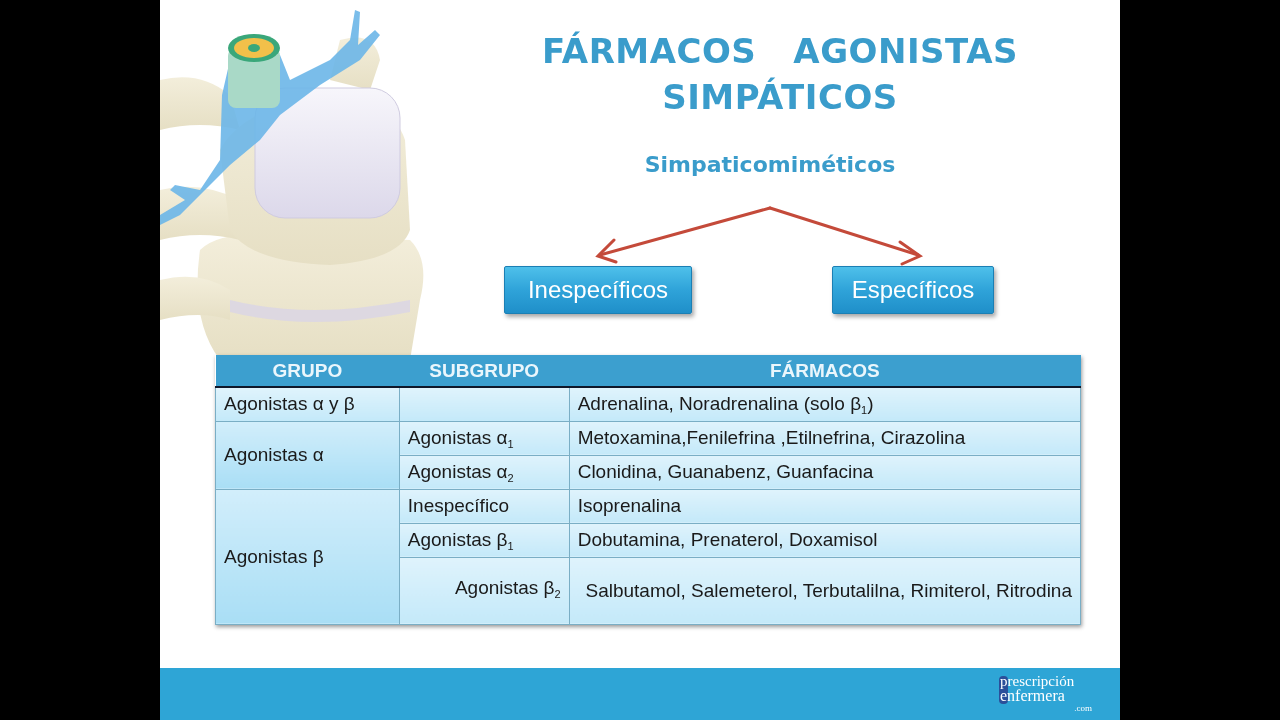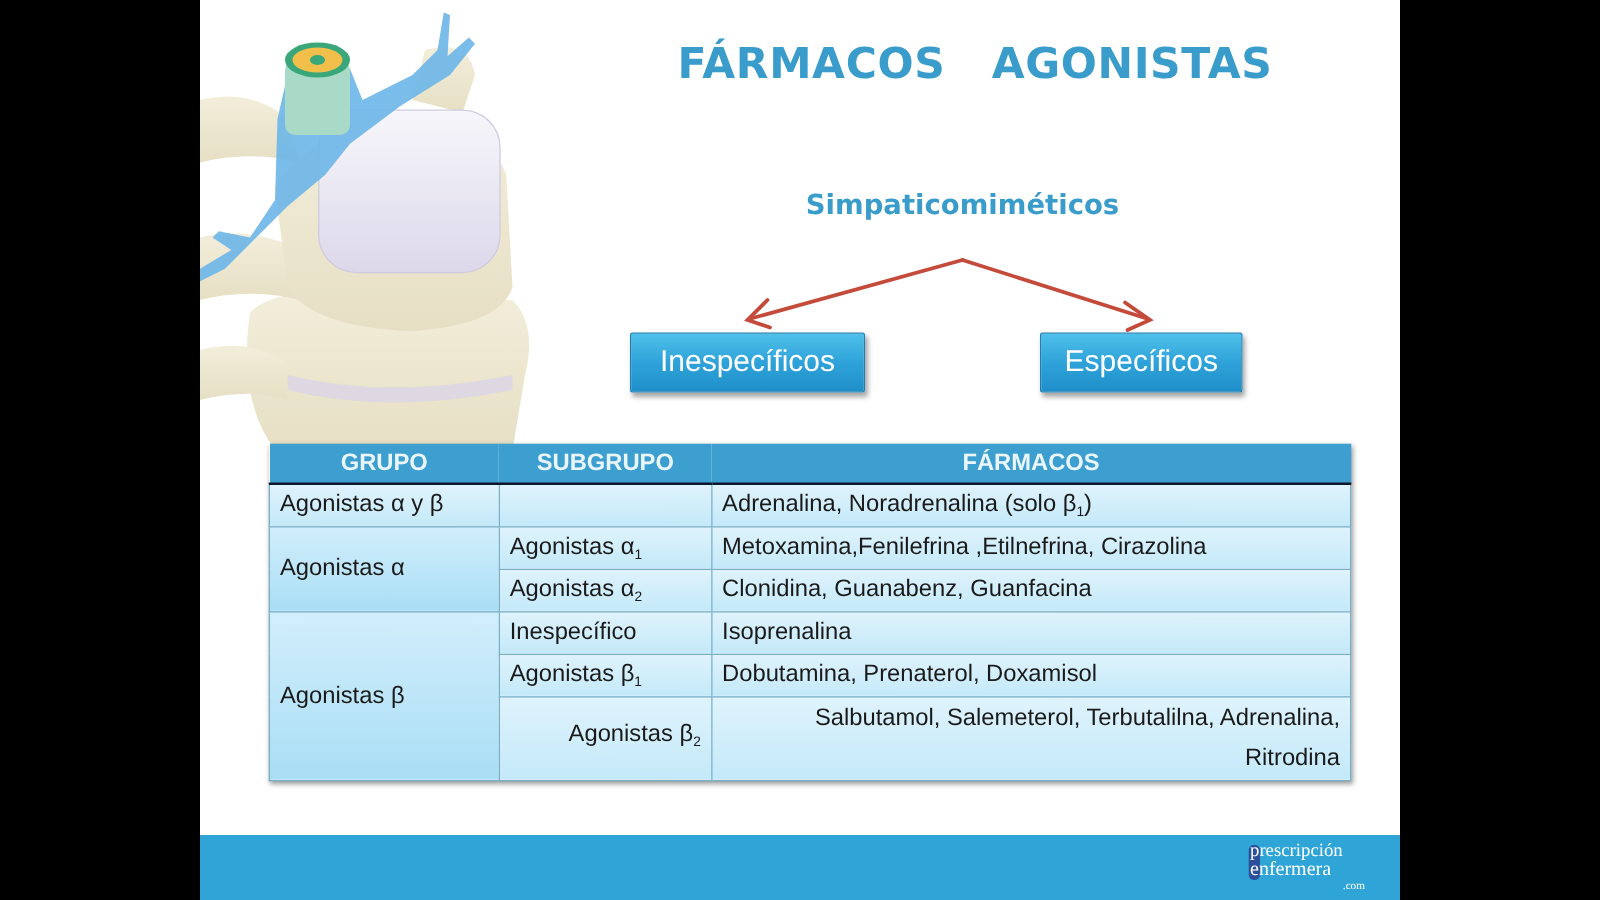--- a/index.html
+++ b/index.html
@@ -108,20 +108,21 @@
     <path d="M70 60 L120 55 L130 80 L170 60 L190 40 L195 10 L200 12 L198 45 L215 30 L220 35 L200 60 L160 85 L120 115 L100 140 L70 165 L40 195 L20 215 L0 225 L0 215 L25 200 L10 190 L15 185 L40 190 L60 160 L62 95 Z" fill="#6cb6e8" opacity="0.9"></path>
 
     <rect x="68" y="48" width="52" height="60" rx="8" fill="#a9d9c7"></rect>
     <ellipse cx="94" cy="48" rx="26" ry="14" fill="#3aa77a"></ellipse>
     <ellipse cx="94" cy="48" rx="20" ry="10" fill="#f2c04a"></ellipse>
     <ellipse cx="94" cy="48" rx="6" ry="4" fill="#3aa77a"></ellipse>
   </svg>
 
   <div class="title">
     <span class="line">FÁRMACOS   AGONISTAS</span>
+    <span class="line">SIMPÁTICOS</span>
   </div>
 
   <div class="subtitle">Simpaticomiméticos</div>
 
   <svg class="arrows" viewBox="0 0 360 70">
     <g stroke="#c44a3a" stroke-width="3" fill="none" stroke-linecap="round">
       <line x1="190" y1="8" x2="20" y2="55"></line>
       <polyline points="34,40 18,56 36,62"></polyline>
       <line x1="190" y1="8" x2="338" y2="55"></line>
       <polyline points="320,42 340,56 322,64"></polyline>
@@ -164,21 +165,21 @@
           <td rowspan="3" class="merged">Agonistas β</td>
           <td>Inespecífico</td>
           <td>Isoprenalina</td>
         </tr>
         <tr>
           <td><span>Agonistas β</span><sub>1</sub></td>
           <td>Dobutamina, Prenaterol, Doxamisol</td>
         </tr>
         <tr>
           <td class="tall"><span>Agonistas β</span><sub>2</sub></td>
-          <td class="tall">Salbutamol, Salemeterol, Terbutalilna, Adrenalina, Ritrodina</td>
+          <td class="tall">Salbutamol, Salemeterol, Terbutalilna, Rimiterol, Ritrodina</td>
         </tr>
       </tbody>
     </table>
   </div>
 
   <div class="footer">
     <div class="logo">
       <span class="badge"></span>
       <span class="l1">prescripción</span>
       <span class="l2">enfermera</span>

